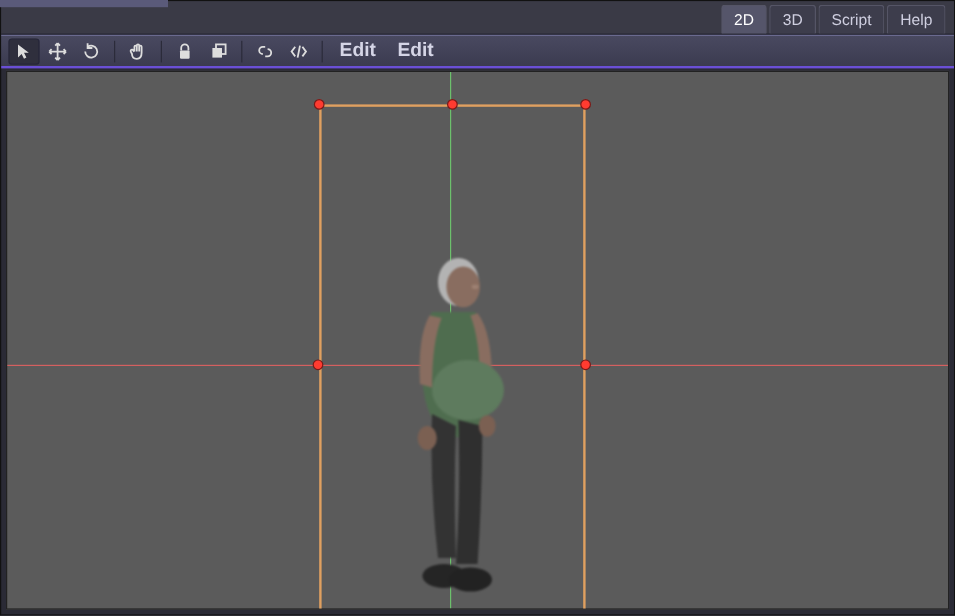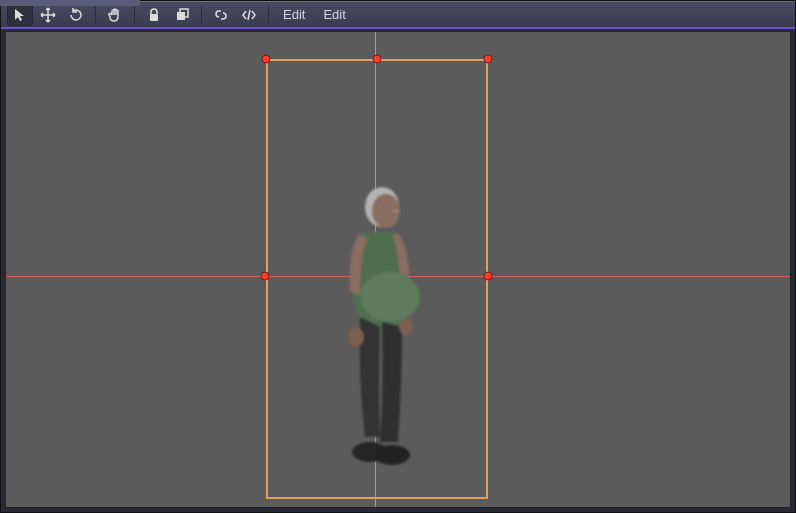--- a/index.html
+++ b/index.html
@@ -16,37 +16,43 @@
     height: 28px; background: linear-gradient(#494960, #3b3b50); display: flex; align-items: center;
     padding: 0 6px; gap: 2px; border-top: 1px solid #6a6a8f; border-bottom: 2px solid #6a4fd6;
   }
   .tbtn {
     width: 26px; height: 22px; display: flex; align-items: center; justify-content: center;
     color: #ddd; border-radius: 3px; cursor: pointer;
   }
   .tbtn.active { background: #2f2f3d; box-shadow: inset 0 0 0 1px #26263a; }
   .tbtn svg { width: 16px; height: 16px; stroke: #ddd; fill: none; stroke-width: 1.5; }
   .sep { width: 1px; height: 18px; background: #2b2b3a; margin: 0 4px; }
-  .menu { color: #d5d5e6; padding: 0 8px; cursor: pointer; font-size: 13px; }
+  .menu { color: #d5d5e6; padding: 0 8px; cursor: pointer; font-size: 16px; font-weight: bold; }
   .viewport { flex: 1; position: relative; background: #5b5b5b; margin: 2px 4px 4px 4px; border: 1px solid #222; overflow: hidden; }
   .axis-h { position: absolute; left: 0; right: 0; height: 1px; background: #d46060; }
   .axis-v { position: absolute; top: 0; bottom: 0; width: 1px; background: #6cc06c; }
   .selbox { position: absolute; border: 2px solid #e0a060; }
   .handle {
     position: absolute; width: 9px; height: 9px; border-radius: 50%;
     background: #ff3b30; border: 1px solid #7a1a18; transform: translate(-50%, -50%);
   }
   .figure { position: absolute; transform: translate(-50%, 0); filter: blur(1px) contrast(90%); }
 </style>
 </head>
 <body>
 
 <div class="root">
   <div class="topbar-left-strip"></div>
 
+  <div class="topbar">
+    <div class="tab active">2D</div>
+    <div class="tab">3D</div>
+    <div class="tab">Script</div>
+    <div class="tab">Help</div>
+  </div>
 
   <div class="toolbar">
     <div class="tbtn active">
       <svg viewBox="0 0 16 16">
           <path d="M3 2 L3 13 L6 10 L8 14 L10 13 L8 9 L12 9 Z" fill="#ddd" stroke="none"></path>
         </svg>
     </div>
     <div class="tbtn">
       <svg viewBox="0 0 16 16">
           <path d="M8 1v14M1 8h14M8 1l-2 2M8 1l2 2M8 15l-2-2M8 15l2-2M1 8l2-2M1 8l2 2M15 8l-2-2M15 8l-2 2"></path>

